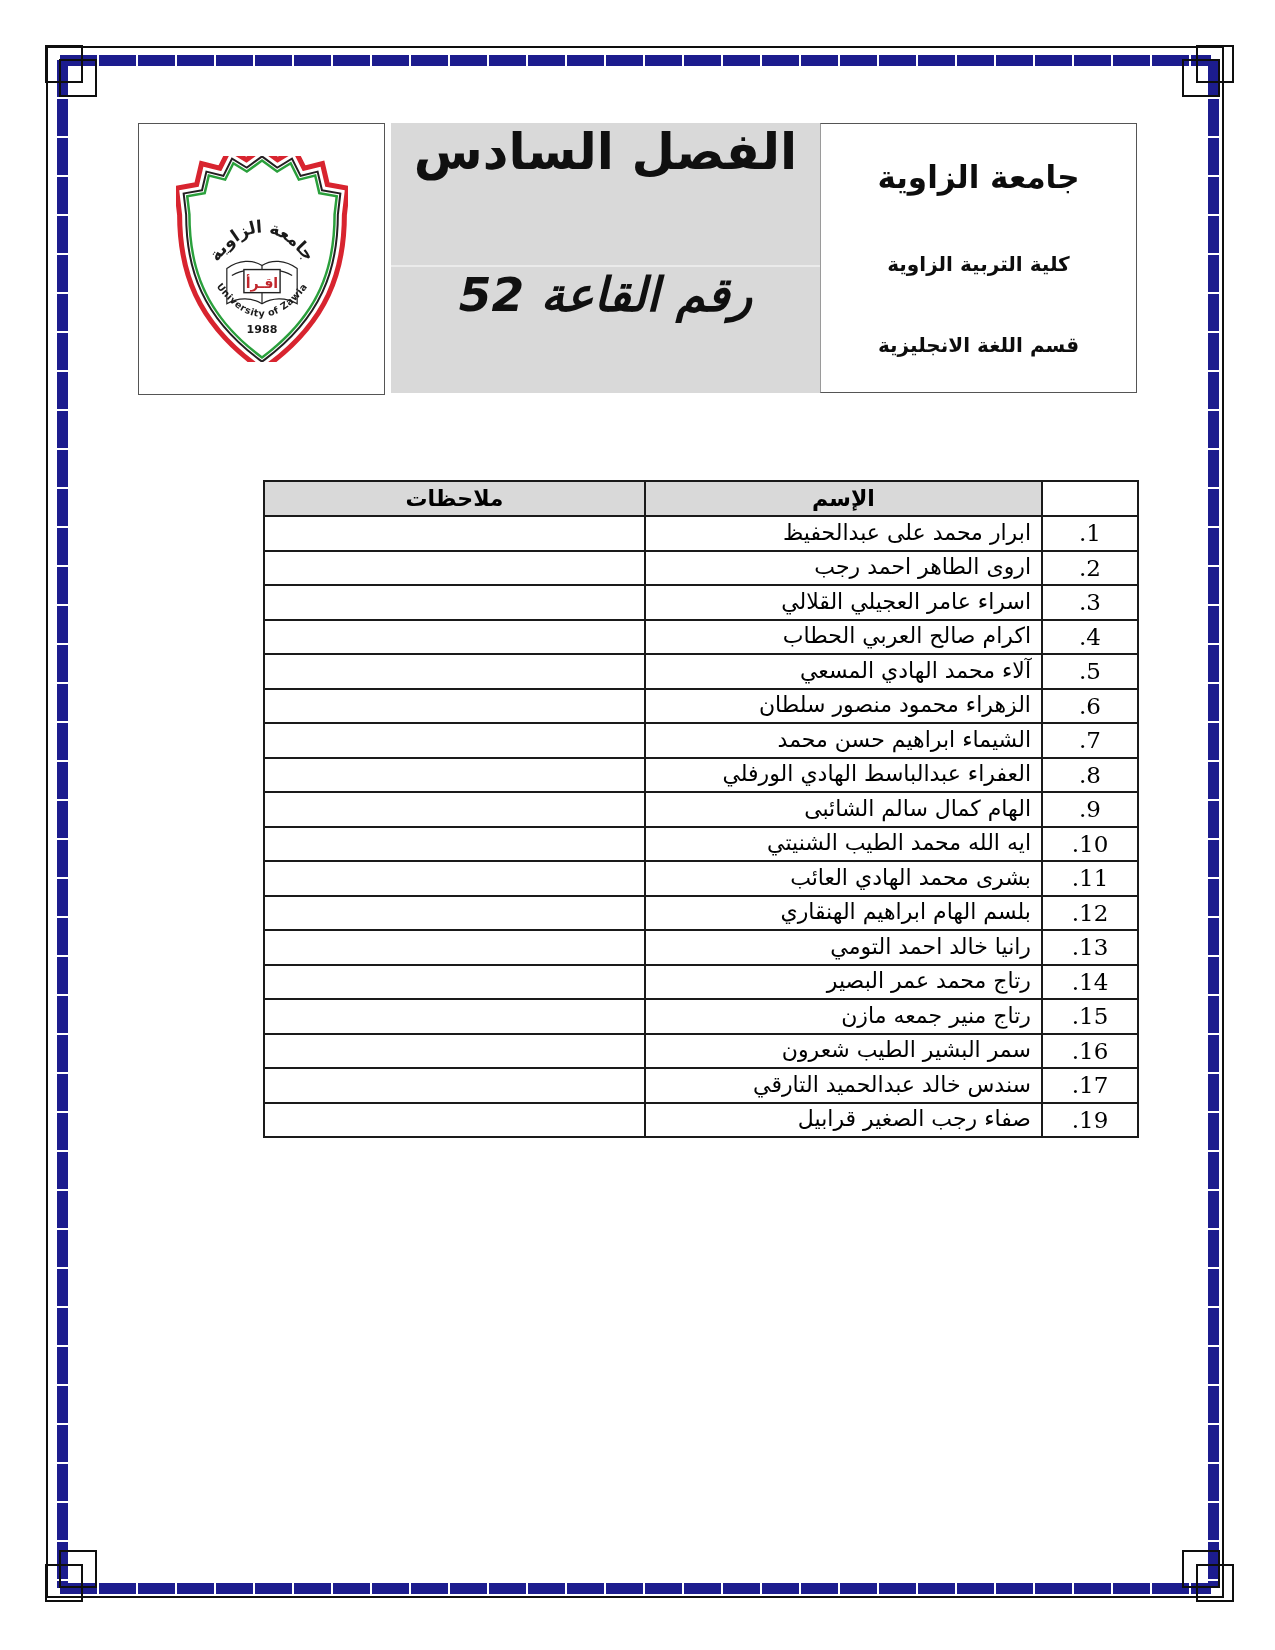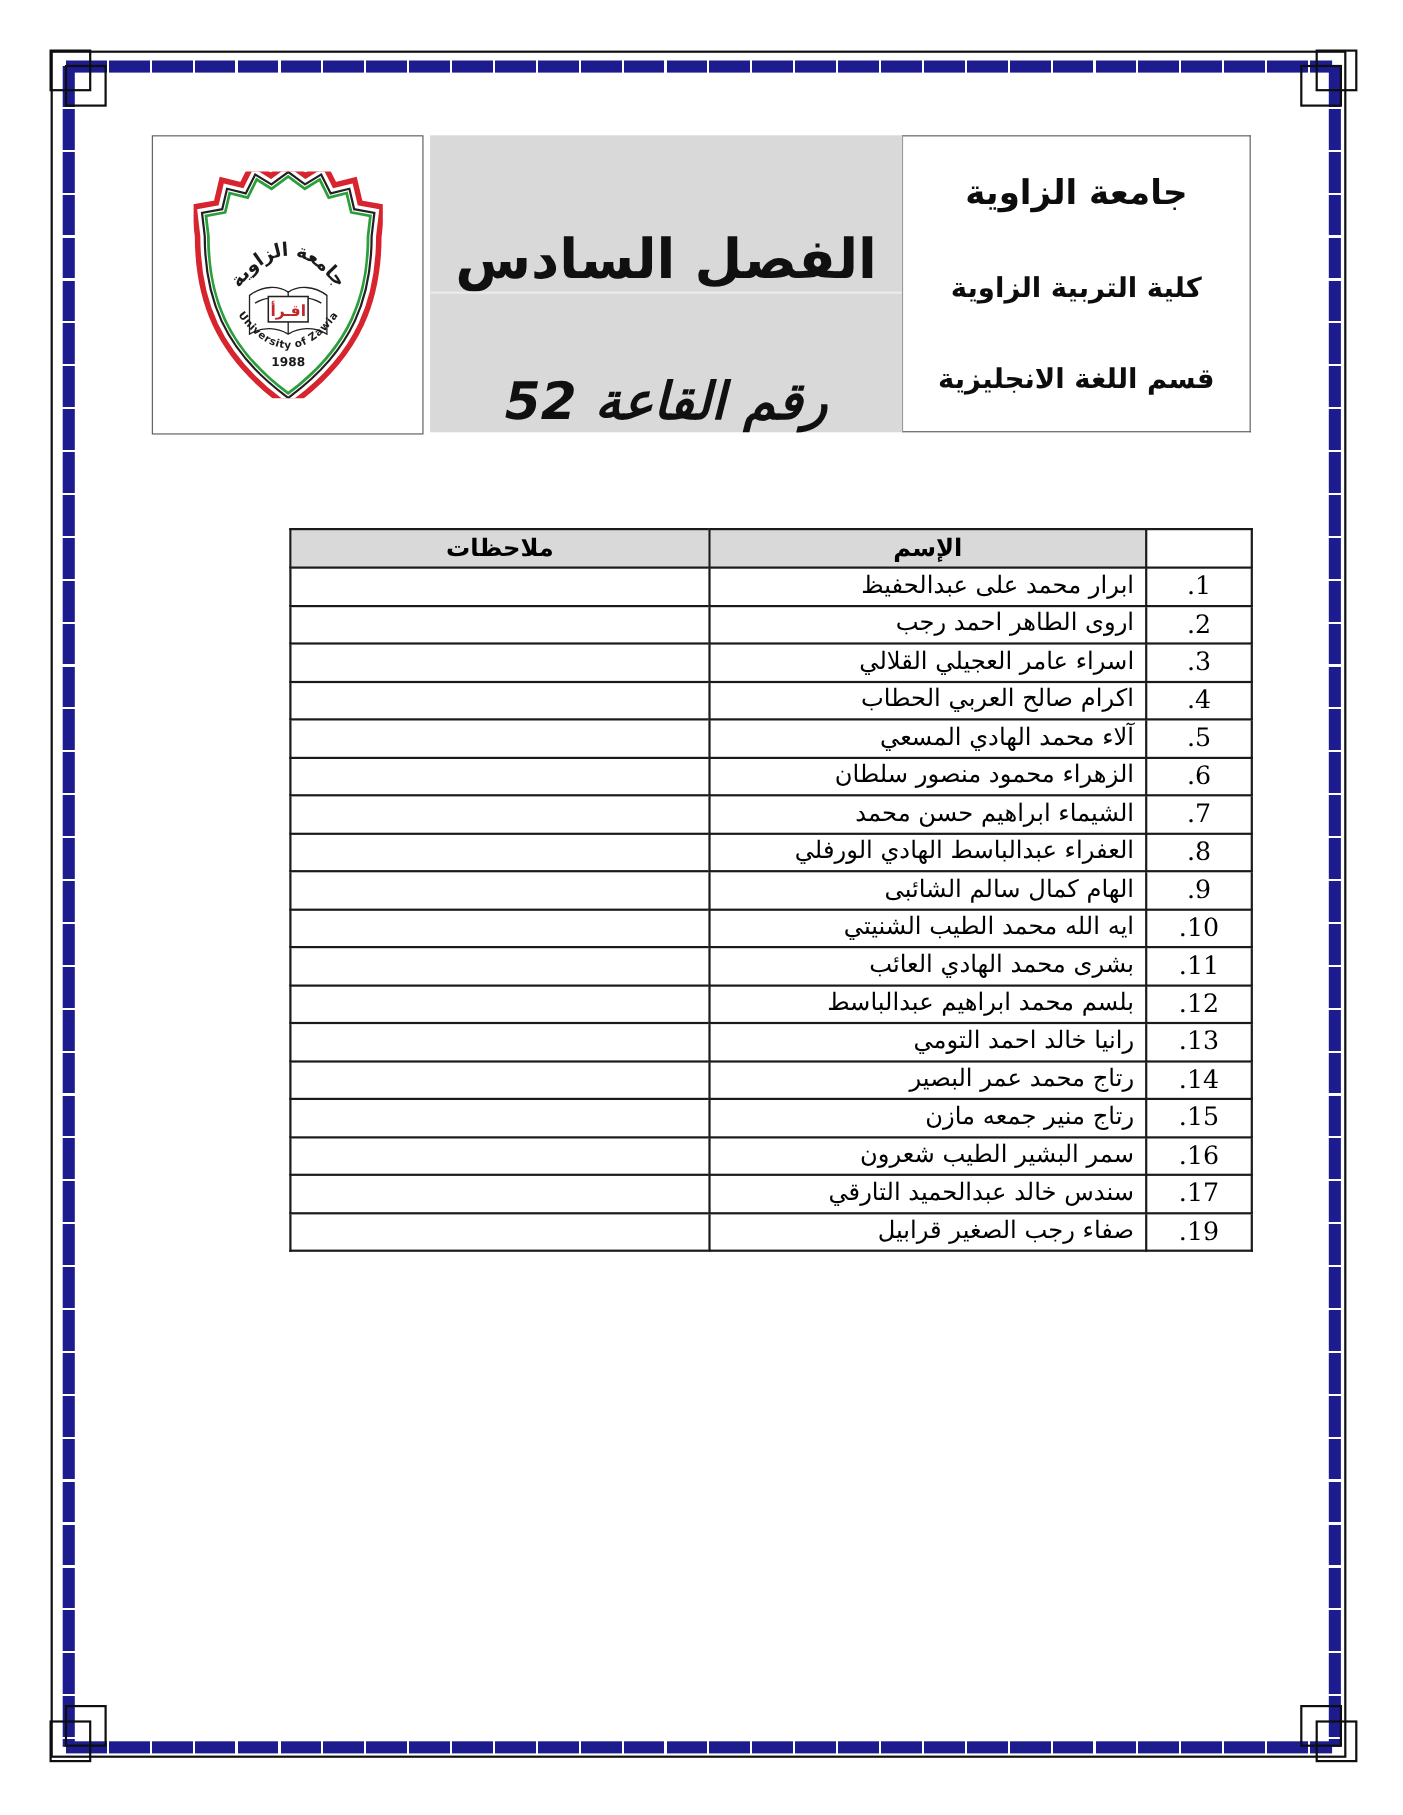--- a/index.html
+++ b/index.html
@@ -19,31 +19,31 @@
   .band-right {right:56px;top:60px;bottom:62px;width:11px;
                background:repeating-linear-gradient(to bottom,var(--border-blue,#1c1c8e) 0 37px,rgba(255,255,255,.4) 37px 39px);}
   .corner-sq{position:absolute;width:34px;height:34px;border:2.5px solid var(--border-black,#0e0e0e);}
 
   
   .logo-cell{position:absolute;left:138px;top:123px;width:245px;height:270px;
              background:#fff;border:1.5px solid var(--frame-line,#555);
              display:flex;align-items:center;justify-content:center;}
   .banner-cell{position:absolute;left:391px;top:123px;width:429px;height:270px;
                background:var(--shade-gray,#d9d9d9);display:flex;flex-direction:column;}
-  .banner-row{flex:0 0 142px;display:flex;align-items:flex-end;justify-content:center;
+  .banner-row{flex:0 0 142px;display:flex;align-items:flex-start;justify-content:center;
               direction:rtl;font-weight:bold;color:#101010;}
   .banner-row.second{flex:1 1 auto;border-top:2px solid #ebebeb;}
   .banner-row .t1{font-size:50px;letter-spacing:-1px;}
   .banner-row .t2{font-size:47px;letter-spacing:-1px;font-style:italic;}
   .uni-cell{position:absolute;left:820px;top:123px;width:317px;height:270px;background:#fff;
             border:1.5px solid var(--frame-line,#555);border-left:1.5px solid #9a9a9a;
             display:flex;flex-direction:column;justify-content:space-around;align-items:center;
             direction:rtl;text-align:center;font-weight:bold;color:#0d0d0d;padding:6px 0;box-sizing:border-box;}
   .uni-line1{font-size:31px;}
-  .uni-line2,.uni-line3{font-size:25px;text-align:center;}
+  .uni-line2,.uni-line3{font-size:20px;text-align:center;}
 
   
   .ring-red   {fill:none;stroke:var(--logo-red,#d8242f);stroke-width:27;}
   .ring-white {fill:none;stroke:#fff;stroke-width:17;}
   .ring-black {fill:none;stroke:var(--logo-dark,#241f21);stroke-width:11;}
   .ring-white2{fill:none;stroke:#fff;stroke-width:7;}
   .ring-green {fill:none;stroke:var(--logo-green,#2aa03c);stroke-width:5;}
   .shield-face{fill:#fff;stroke:none;}
   .logo-arc-ar{font-size:17px;font-weight:bold;fill:#1a1a1a;}
   .logo-arc-en{font-size:9.5px;font-weight:bold;fill:#1a1a1a;letter-spacing:.5px;}
@@ -192,21 +192,21 @@
       <td class="c-name">ايه الله محمد الطيب الشنيتي</td>
       <td class="c-notes"></td>
     </tr>
         <tr>
       <td class="c-num">11.</td>
       <td class="c-name">بشرى محمد الهادي العائب</td>
       <td class="c-notes"></td>
     </tr>
         <tr>
       <td class="c-num">12.</td>
-      <td class="c-name">بلسم محمد ابراهيم عبدالباسط</td>
+      <td class="c-name">بلسم الهام ابراهيم الهنقاري</td>
       <td class="c-notes"></td>
     </tr>
         <tr>
       <td class="c-num">13.</td>
       <td class="c-name">رانيا خالد احمد التومي</td>
       <td class="c-notes"></td>
     </tr>
         <tr>
       <td class="c-num">14.</td>
       <td class="c-name">رتاج محمد عمر البصير</td>

